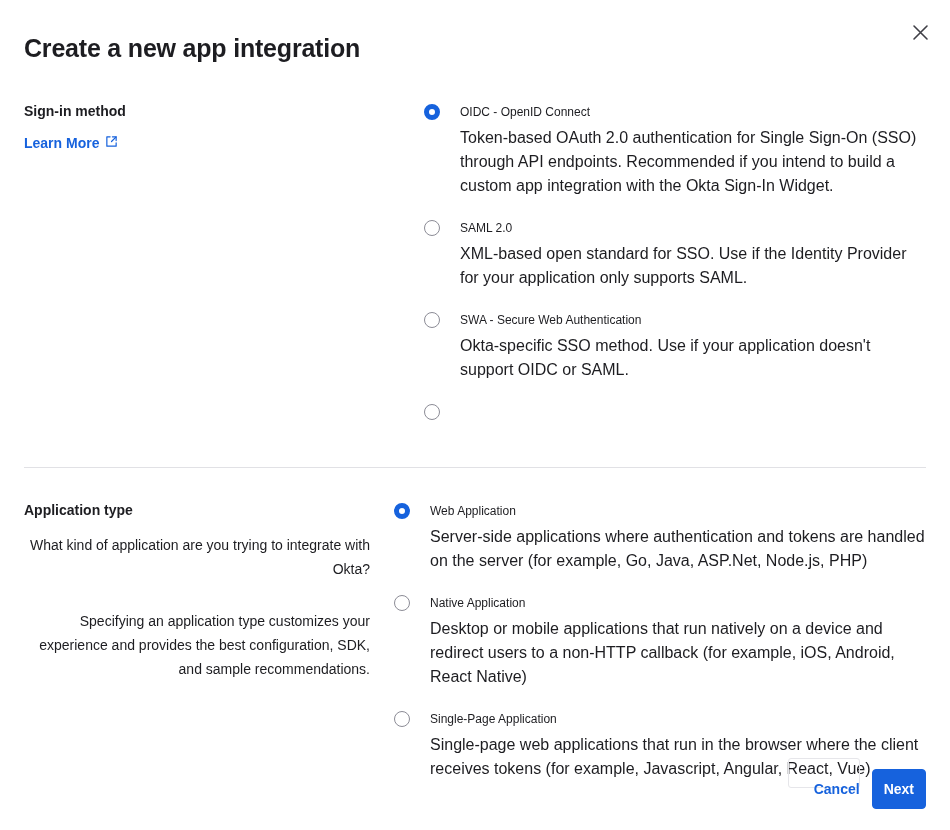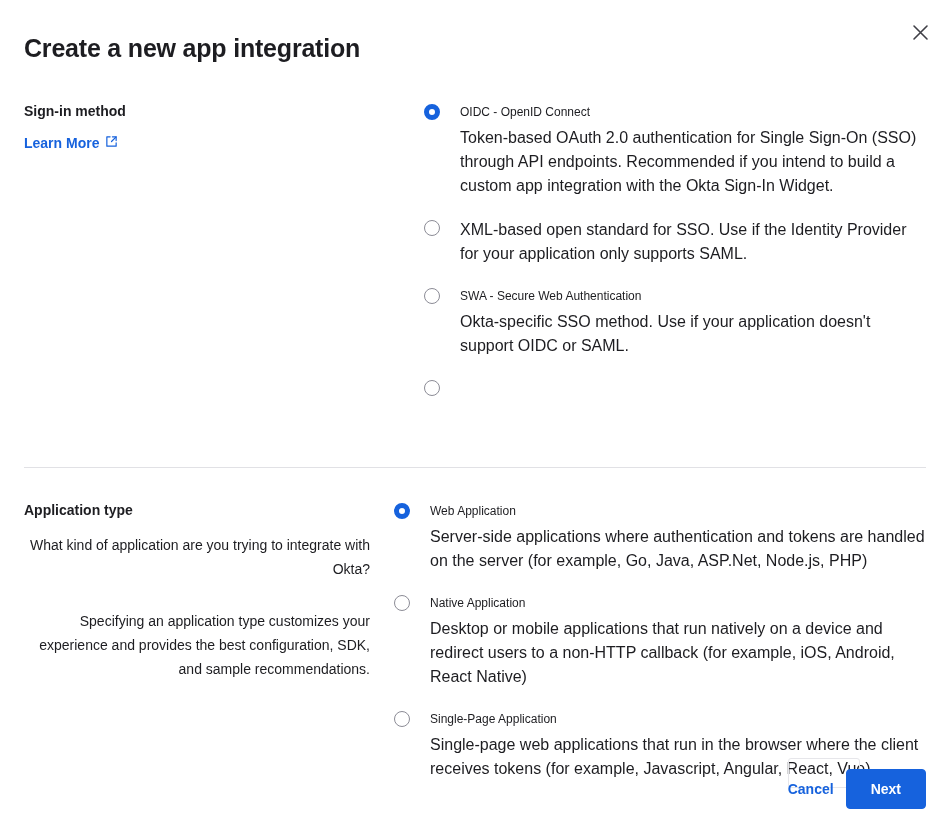--- a/index.html
+++ b/index.html
@@ -162,21 +162,21 @@
     cursor: pointer;
     font-family: inherit;
   }
   .btn-next {
     border: 1px solid #1662dd;
     background: #1662dd;
     color: #ffffff;
     font-size: 14px;
     font-weight: bold;
     border-radius: 4px;
-    padding: 11px 24px;
+    padding: 11px 11px;
     cursor: pointer;
     font-family: inherit;
   }
   .focus-ghost {
     position: absolute;
     right: 90px;
     bottom: 42px;
     width: 70px;
     height: 28px;
     border: 1px solid #e6e6ea;
@@ -214,20 +214,21 @@
     <div class="section-right">
 
       <div class="option">
         <span class="radio checked"></span>
         <span class="option-label">OIDC - OpenID Connect</span>
         <span class="option-desc">Token-based OAuth 2.0 authentication for Single Sign-On (SSO) through API endpoints. Recommended if you intend to build a custom app integration with the Okta Sign-In Widget.</span>
       </div>
 
       <div class="option">
         <span class="radio"></span>
+        <span class="option-label">SAML 2.0</span>
         <span class="option-desc">XML-based open standard for SSO. Use if the Identity Provider for your application only supports SAML.</span>
       </div>
 
       <div class="option">
         <span class="radio"></span>
         <span class="option-label">SWA - Secure Web Authentication</span>
         <span class="option-desc">Okta-specific SSO method. Use if your application doesn't support OIDC or SAML.</span>
       </div>
 
       <div class="option">

